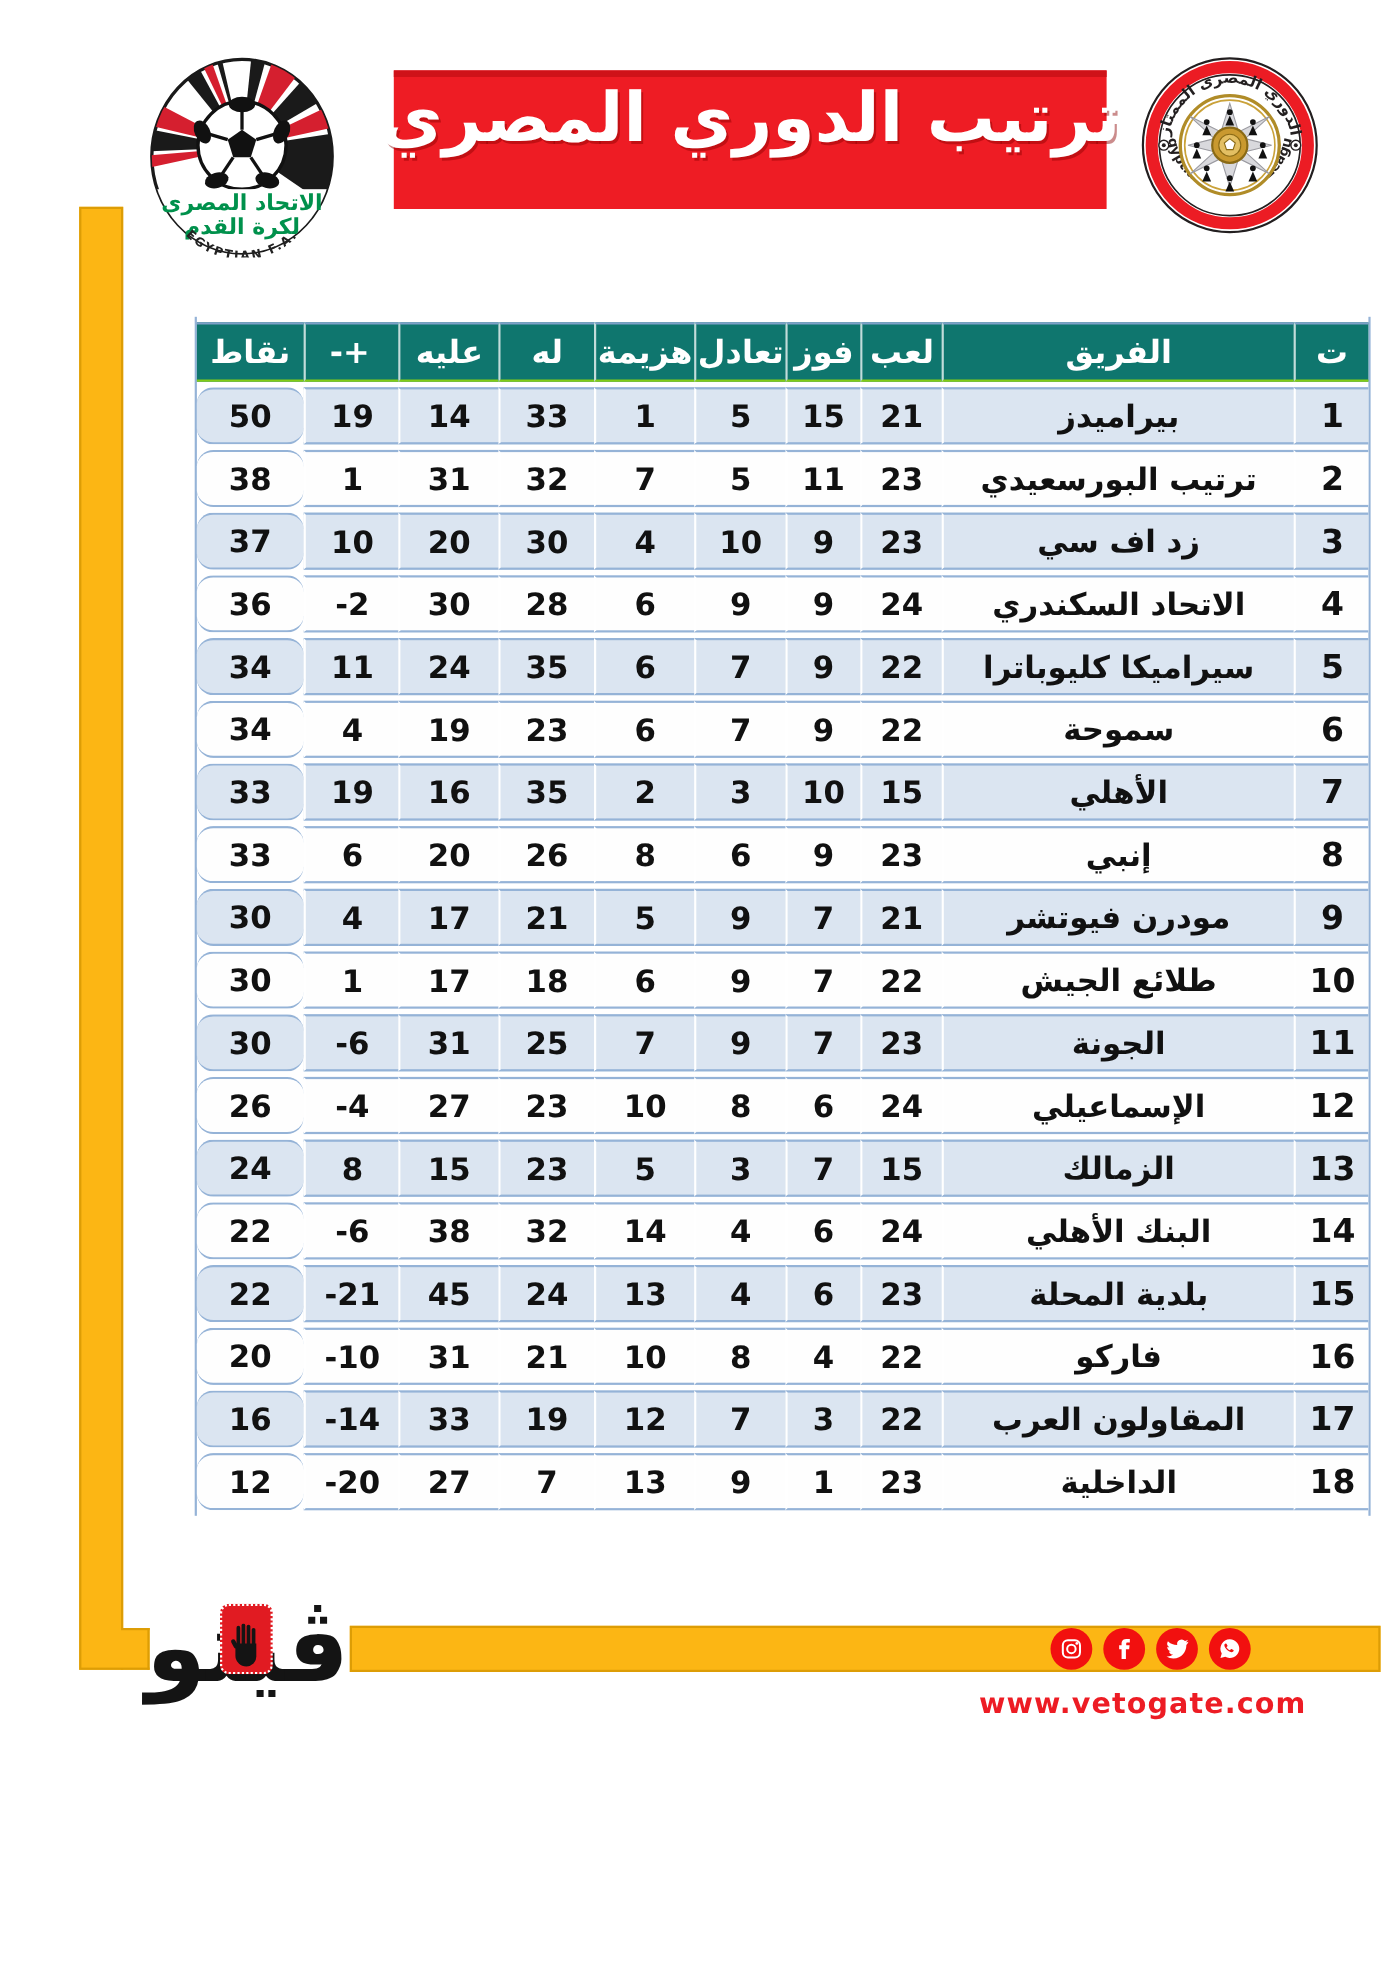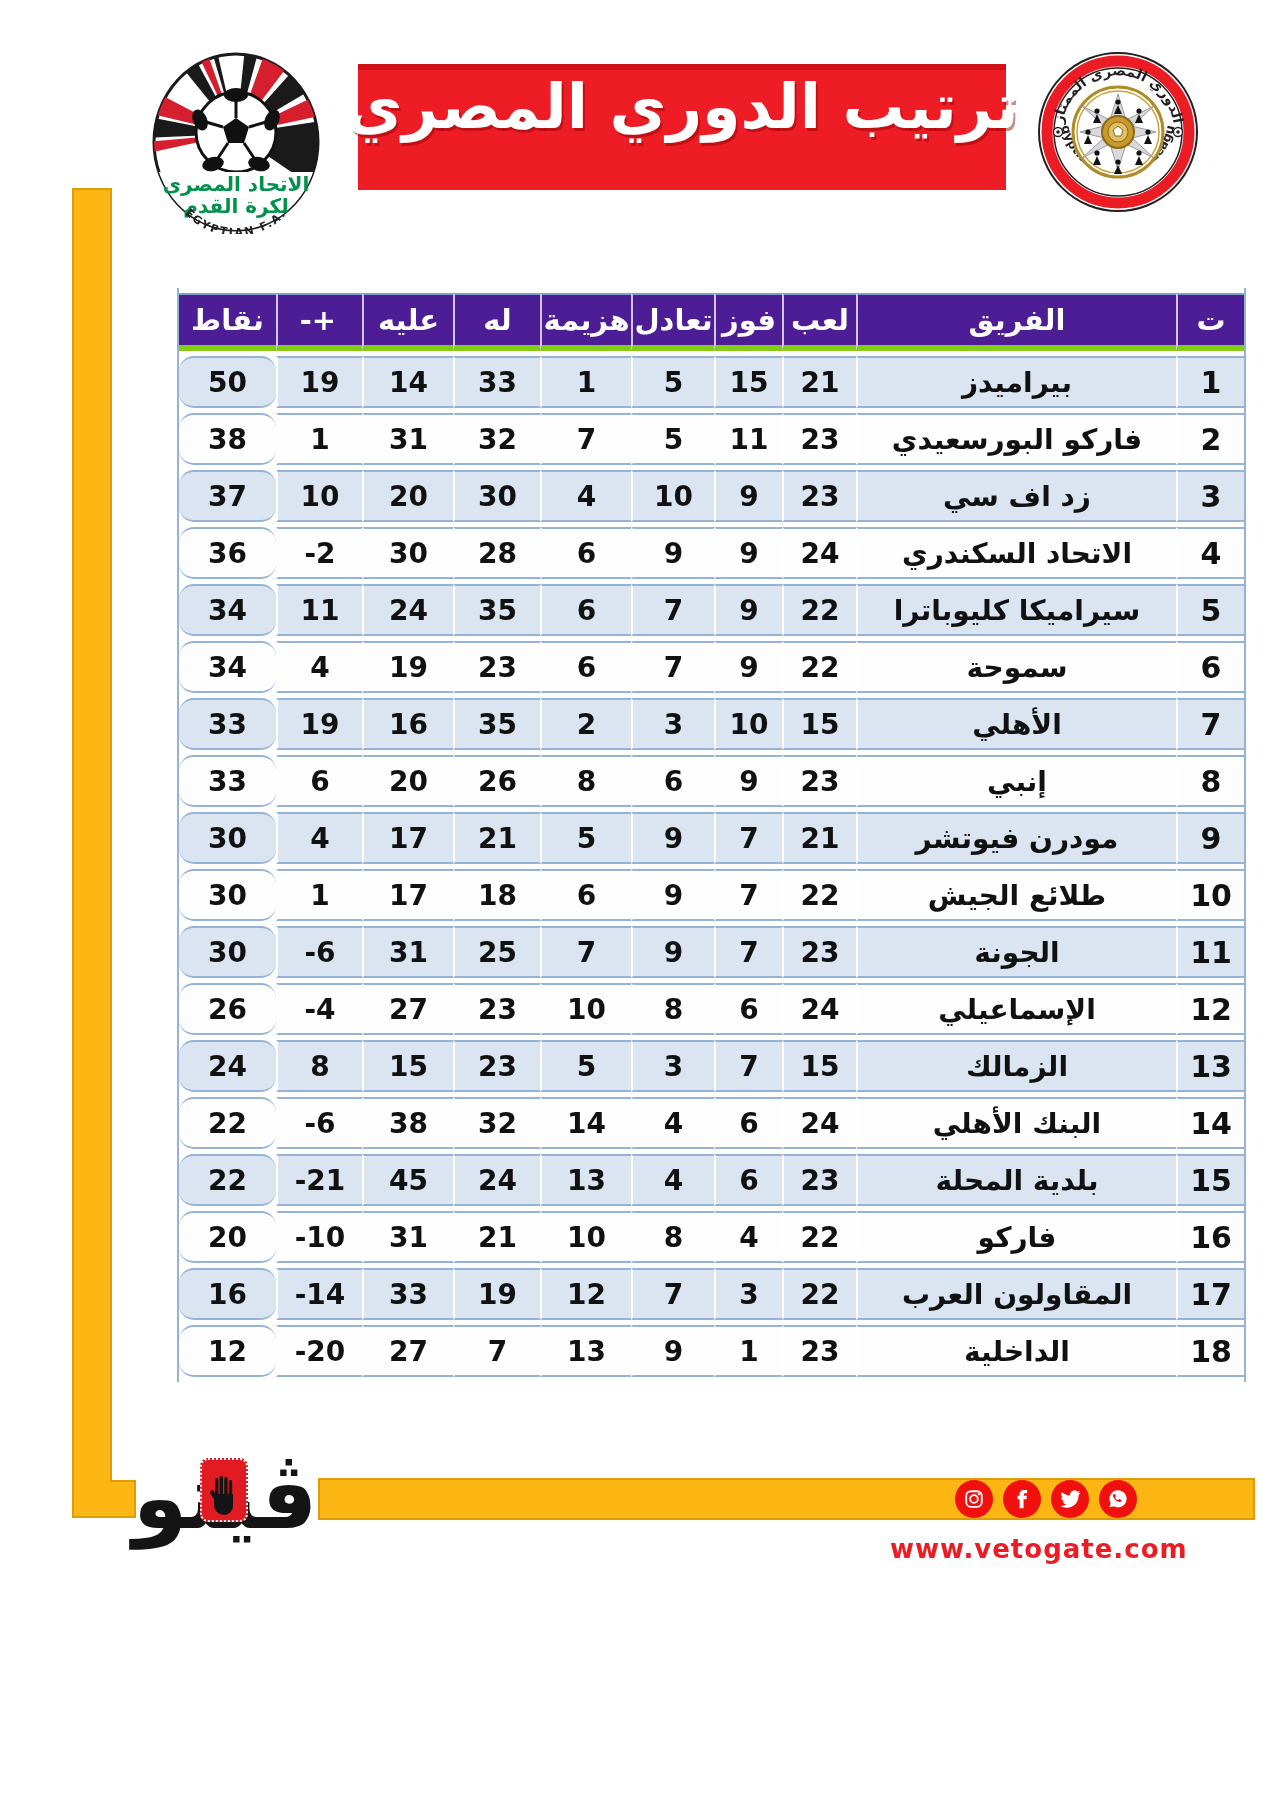--- a/index.html
+++ b/index.html
@@ -6,37 +6,37 @@
   .page{position:relative;width:1273px;height:1800px;background:#ffffff;overflow:hidden;
         font-family:"DejaVu Sans",sans-serif;}
 
   
   .banner{position:absolute;left:358px;top:64px;width:648px;height:126px;
           background:#ee1c24;border-top:6px solid #cf1219;box-sizing:border-box;
           display:flex;align-items:flex-start;justify-content:center;}
   .banner .title{color:#ffffff;font-size:62px;font-weight:bold;direction:rtl;
           text-shadow:2px 3px 0 rgba(140,0,0,.45);white-space:nowrap;}
 
-  .fa-logo{position:absolute;left:150px;top:50px;width:172px;height:184px;text-decoration:underline;}
+  .fa-logo{position:absolute;left:134px;top:50px;width:172px;height:184px;text-decoration:underline;}
   .epl-logo{position:absolute;left:1036px;top:50px;width:164px;height:164px;}
 
   
   .vbar{position:absolute;left:72px;top:188px;width:40px;height:1330px;
         background:#fcb614;border:2px solid #dd9d05;box-sizing:border-box;}
   .vfoot{position:absolute;left:110px;top:1480px;width:26px;height:38px;
         background:#fcb614;border:2px solid #dd9d05;border-left:none;box-sizing:border-box;}
   .hbar{position:absolute;left:318px;top:1478px;width:937px;height:42px;
         background:#fcb614;border:2px solid #dd9d05;box-sizing:border-box;}
 
   
   .table-wrap{position:absolute;left:177px;top:288px;width:1069px;
         border-left:2px solid #95b3d7;border-right:2px solid #95b3d7;box-sizing:border-box;}
   table.standings{width:1065px;border-collapse:separate;border-spacing:0 5px;table-layout:fixed;}
-  .standings th{background:#4c1d95;color:#ffffff;font-size:29px;font-weight:bold;
-        height:50px;border-top:2px solid #7da0c8;border-bottom:6px solid #84cc16;
+  .standings th{background:#0f766e;color:#ffffff;font-size:29px;font-weight:bold;
+        height:50px;border-top:2px solid #7da0c8;border-bottom:2px solid #84cc16;
         border-left:2px solid rgba(255,255,255,.75);padding:0;}
   .standings th:last-child{border-left:none;}
   .standings td{height:48px;font-size:28px;font-weight:bold;color:#111;text-align:center;
         border-top:2px solid #95b3d7;border-bottom:2px solid #95b3d7;
         border-left:2px solid #ffffff;padding:0;white-space:nowrap;overflow:hidden;}
   .standings td:last-child{border-left:none;border-radius:15px;}
   .standings tr.odd td{background:#dbe5f1;}
   .standings tr.even td{background:#fefefe;}
   .standings .num{direction:ltr;}
   .standings .rank{font-size:30px;}
@@ -204,21 +204,21 @@
             <td class="num">15</td>
             <td class="num">5</td>
             <td class="num">1</td>
             <td class="num">33</td>
             <td class="num">14</td>
             <td class="num">19</td>
             <td class="num">50</td>
           </tr>
           <tr class="even">
             <td class="num rank">2</td>
-            <td class="team">فاركو البورسعيدي</td>
+            <td class="team">ترتيب البورسعيدي</td>
             <td class="num">23</td>
             <td class="num">11</td>
             <td class="num">5</td>
             <td class="num">7</td>
             <td class="num">32</td>
             <td class="num">31</td>
             <td class="num">1</td>
             <td class="num">38</td>
           </tr>
           <tr class="odd">

